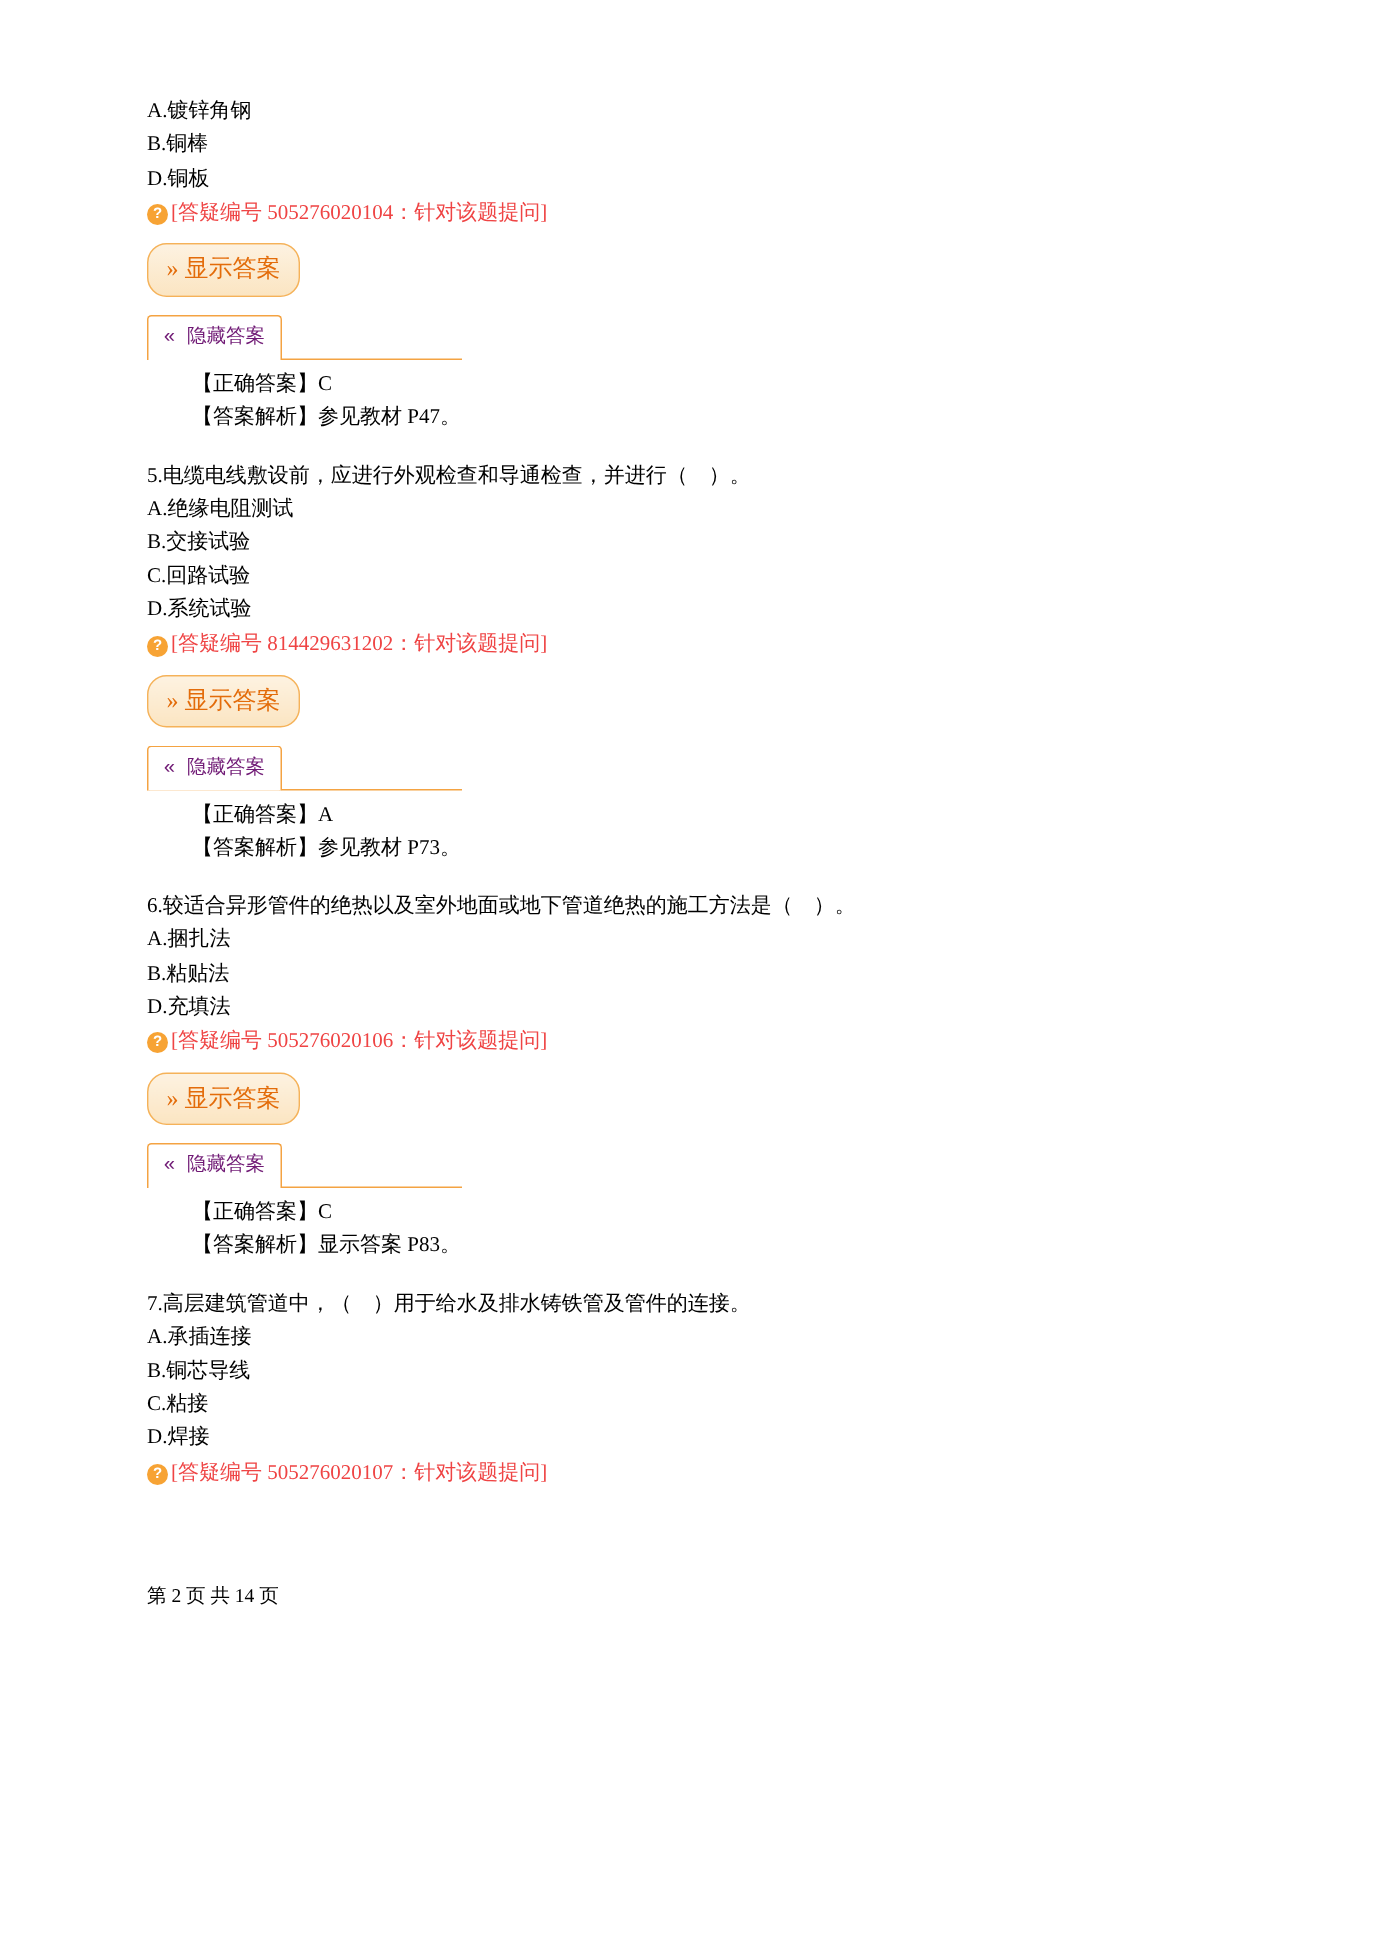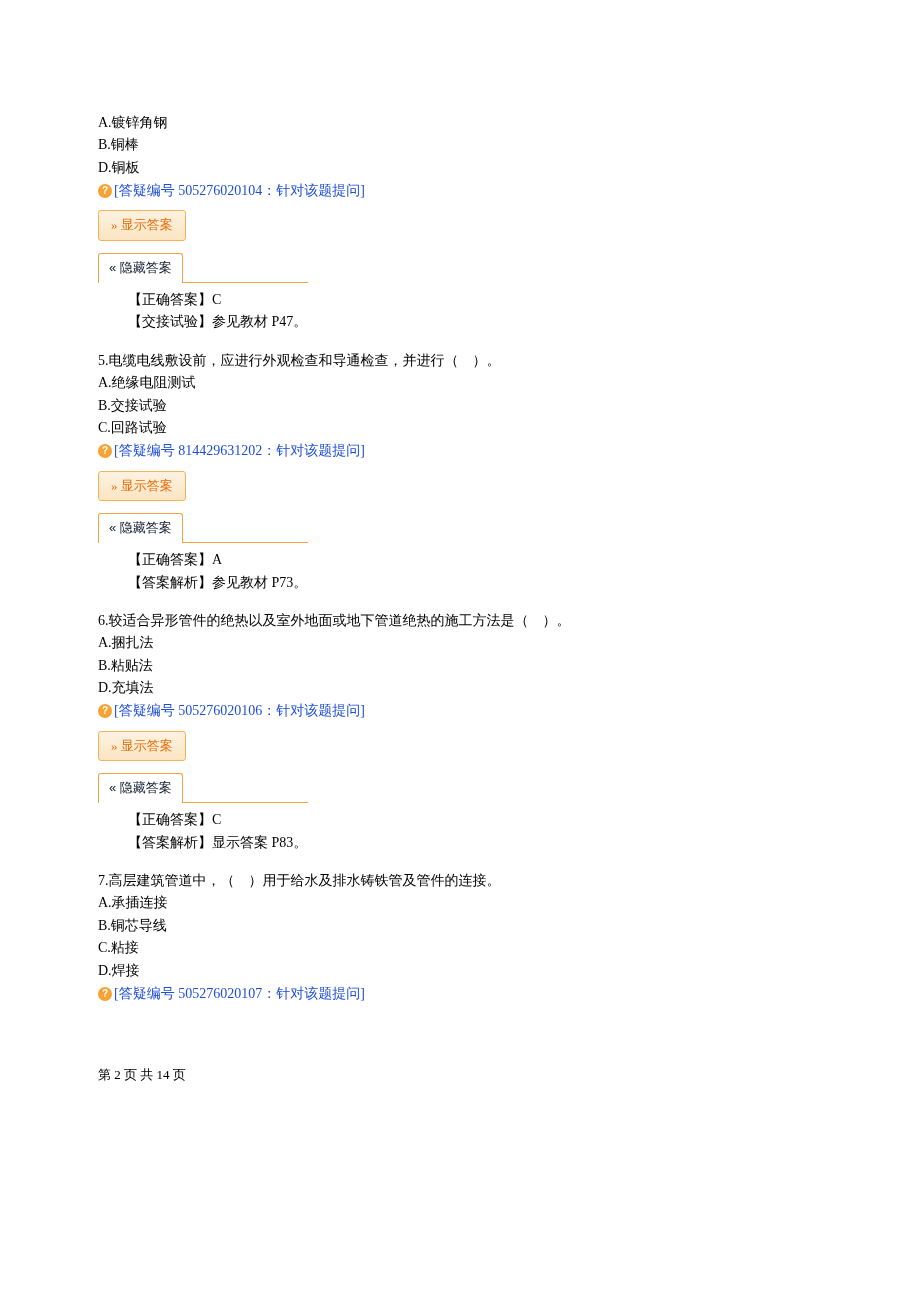--- a/index.html
+++ b/index.html
@@ -7,21 +7,21 @@
   padding: 0;
   font-family: "SimSun", "宋体", serif;
   font-size: 14px;
   line-height: 1.6;
   color: #000;
   background: #fff;
 }
 .page {
   width: 920px;
   margin: 0 auto;
-  padding: 112px 98px 40px 98px;
+  padding: 64px 98px 40px 98px;
   box-sizing: border-box;
 }
 .option {
   margin: 0;
   padding: 0;
 }
 .qlink {
   color: #0066cc;
   display: inline-flex;
   align-items: center;
@@ -34,46 +34,46 @@
   width: 14px;
   height: 14px;
   background: #f7a334;
   border-radius: 50%;
   color: #fff;
   font-size: 10px;
   font-weight: bold;
   font-family: Arial, sans-serif;
 }
 .qlink-text {
-  color: #1d4ed8;
+  color: #ef4444;
 }
 .btn-show {
   display: inline-block;
   margin-top: 8px;
   margin-bottom: 6px;
   padding: 4px 12px;
   background: linear-gradient(#fdf2e1, #fbe5c2);
   border: 1px solid #f5b259;
-  border-radius: 3px;
+  border-radius: 13px;
   color: #e36c0a;
   font-family: "SimSun", "宋体", serif;
-  font-size: 13px;
+  font-size: 16px;
 }
 .btn-hide {
   display: inline-block;
   margin-top: 6px;
   padding: 4px 10px;
   background: #fff;
   border-top: 1px solid #f4a342;
   border-left: 1px solid #f4a342;
   border-right: 1px solid #f4a342;
   border-bottom: none;
   border-radius: 3px 3px 0 0;
-  color: #0f172a;
-  font-family: Liberation Sans, sans-serif;
+  color: #701a75;
+  font-family: Liberation Mono, monospace;
   font-size: 13px;
   position: relative;
 }
 .hide-line {
   display: block;
   width: 210px;
   height: 1px;
   background: #f4a342;
   margin-top: -1px;
   margin-bottom: 6px;
@@ -106,28 +106,29 @@
   </div>
   <div>
     <span class="btn-show">»  显示答案</span>
   </div>
   <div>
     <span class="btn-hide">«  隐藏答案</span>
     <span class="hide-line"></span>
   </div>
   <div class="answer-block">
     <div>【正确答案】C</div>
-    <div>【交接试验】参见教材 P47。</div>
+    <div>【答案解析】参见教材 P47。</div>
   </div>
 
   
   <div class="question-line">5.电缆电线敷设前，应进行外观检查和导通检查，并进行（　）。</div>
   <div class="option">A.绝缘电阻测试</div>
   <div class="option">B.交接试验</div>
   <div class="option">C.回路试验</div>
+  <div class="option">D.系统试验</div>
   <div class="qlink">
     <span class="qmark">?</span>
     <span class="qlink-text">[答疑编号 814429631202：针对该题提问]</span>
   </div>
   <div>
     <span class="btn-show">»  显示答案</span>
   </div>
   <div>
     <span class="btn-hide">«  隐藏答案</span>
     <span class="hide-line"></span>

